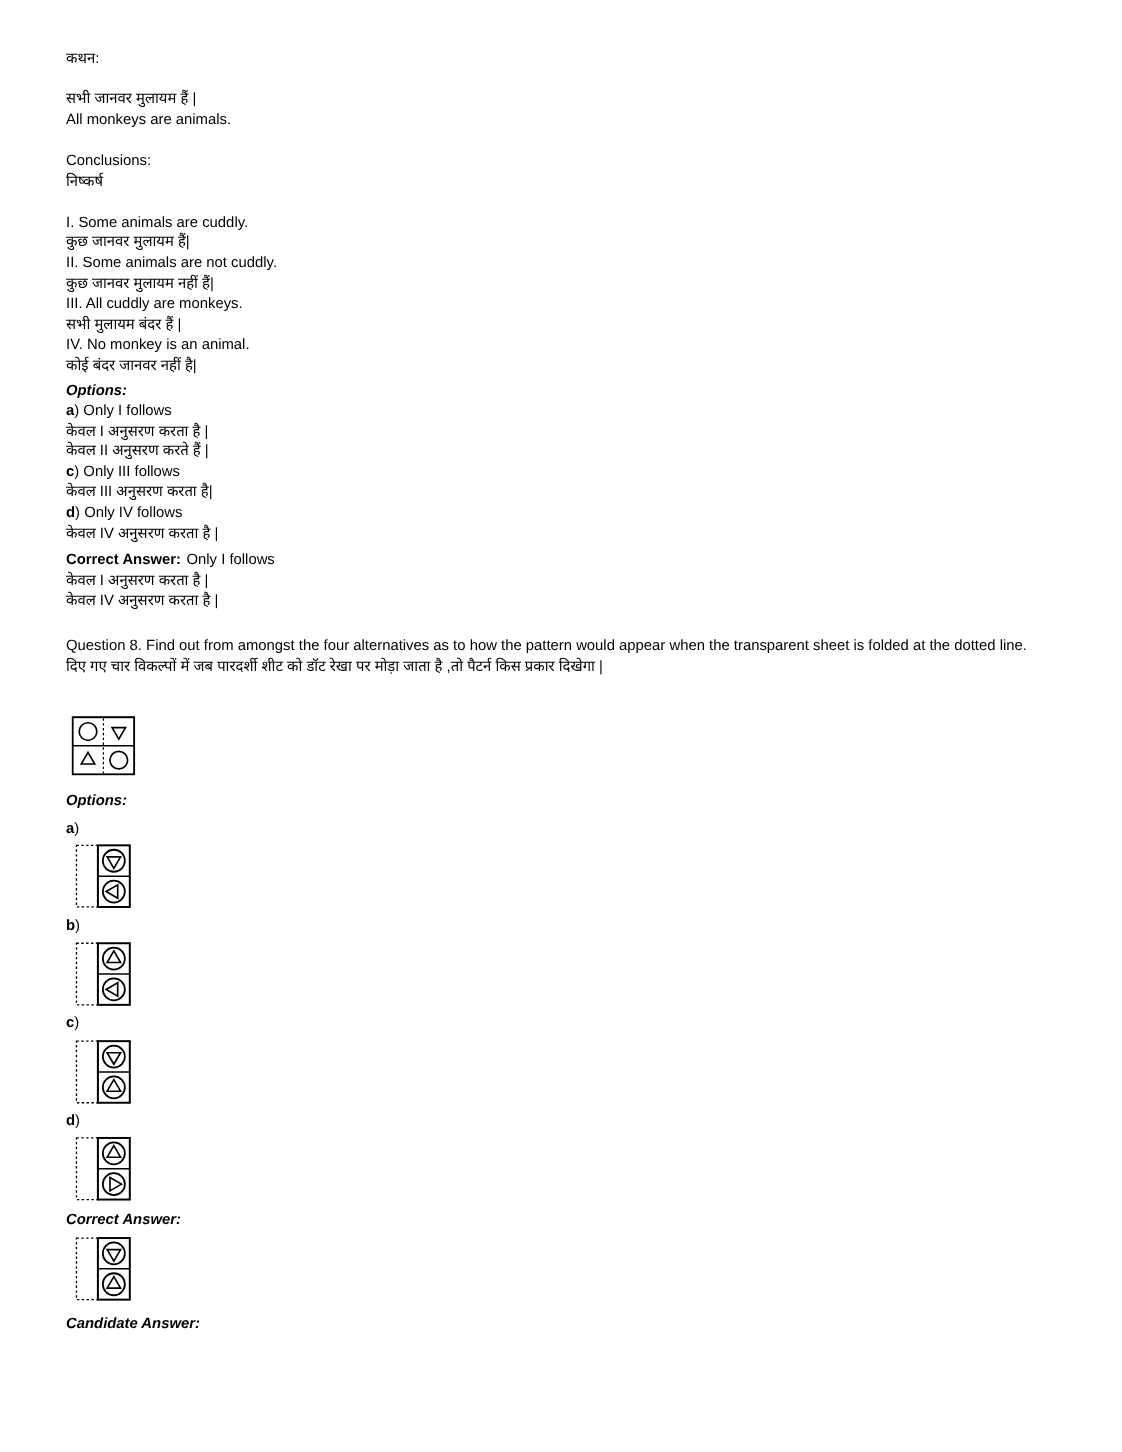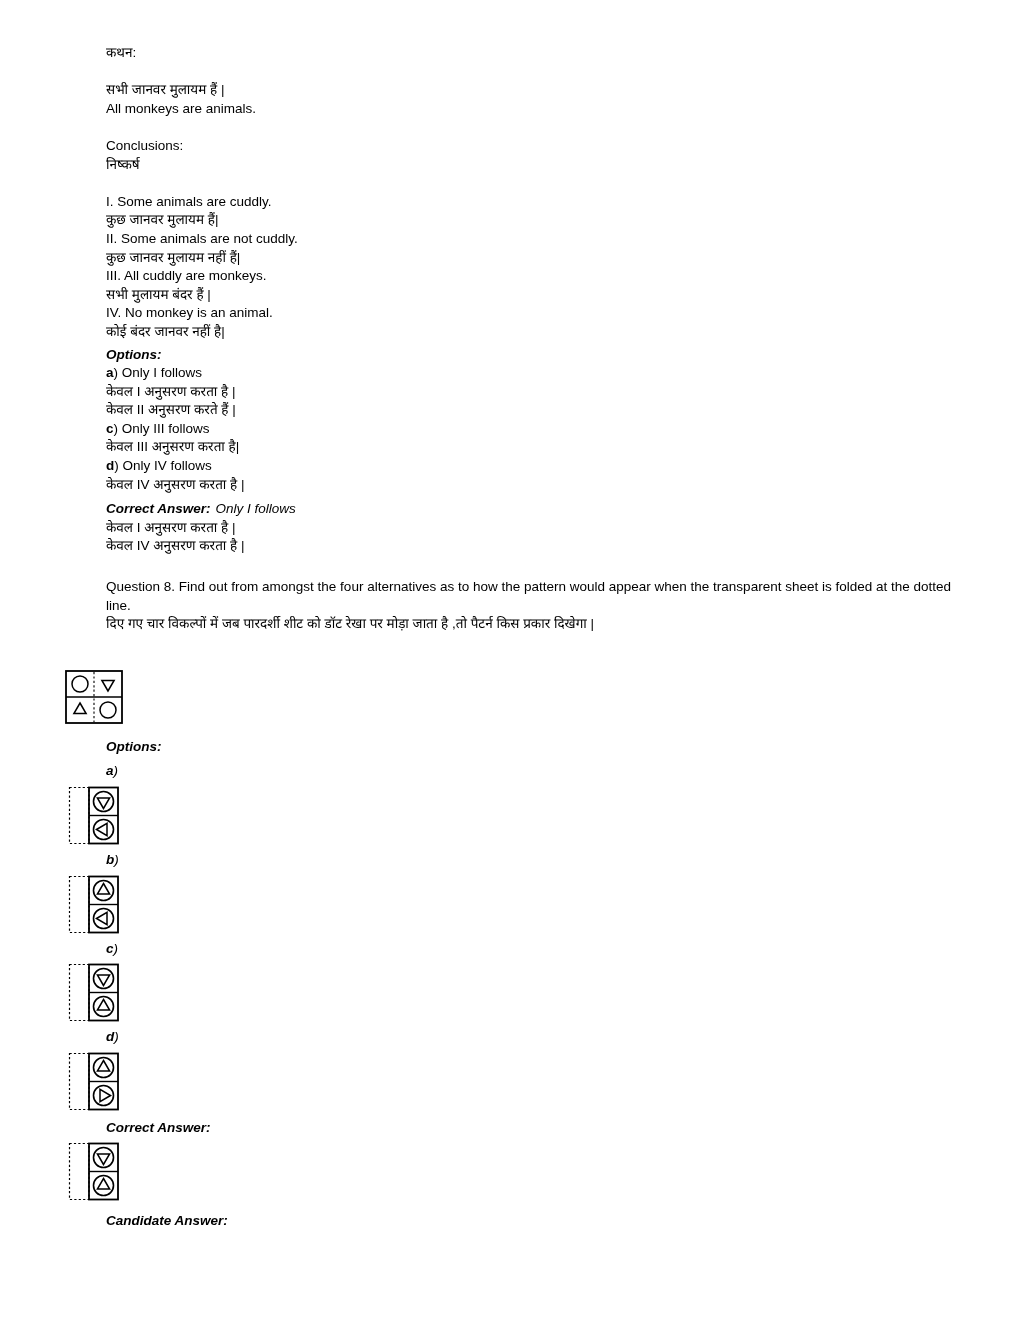--- a/index.html
+++ b/index.html
@@ -3,27 +3,27 @@
 <meta charset="utf-8">
 <style>
   html,body{margin:0;padding:0;background:#ffffff;}
   .page{
     width:1020px;min-height:1320px;box-sizing:border-box;
     padding:44px 60px 40px 60px;
     font-family:"Liberation Sans","DejaVu Sans",sans-serif;
     font-size:13.5px;line-height:18.6px;color:#000;
     background:#ffffff;
   }
-  .line{white-space:pre-wrap;margin-left:46px;}
+  .line{white-space:pre-wrap;}
   .gap{height:18.6px;}
   .bold{font-weight:700;font-style:italic;}
   b{font-weight:700;}
   .lbl{margin-right:5px;}
   .opts-head{margin-top:4px;}
-  .mt6{margin-top:6px;font-style:italic;}
+  .mt6{margin-top:6px;}
   .mt8{margin-top:8px;}
   .mt10{margin-top:11px;}
   .mt14{margin-top:14px;}
   .q8{margin-top:22px;}
   .fig{display:block;}
   .sheet-fig{margin:36px 0 0 5px;}
   .opt-fig{margin:5px 0 2px 8px;}
 </style>
 </head>
 <body>

